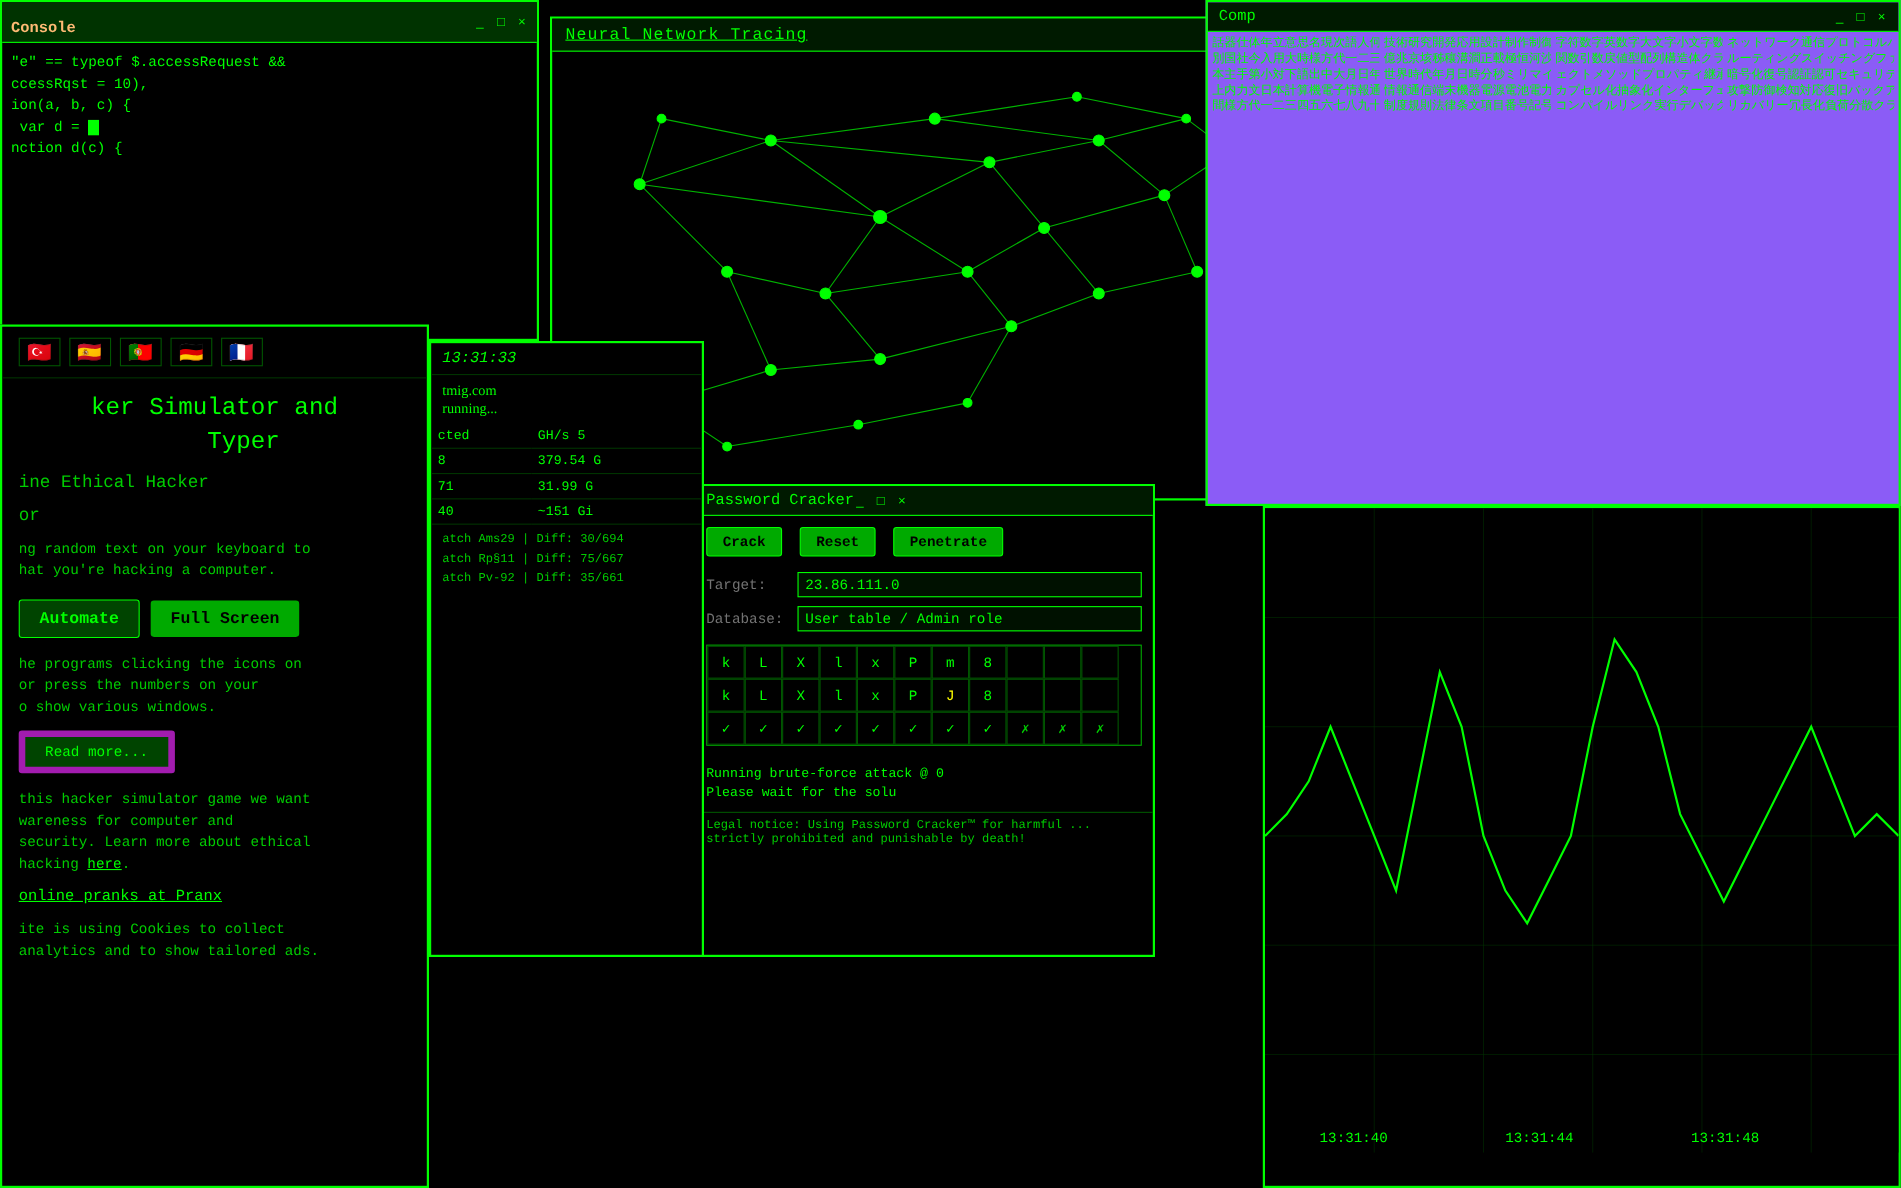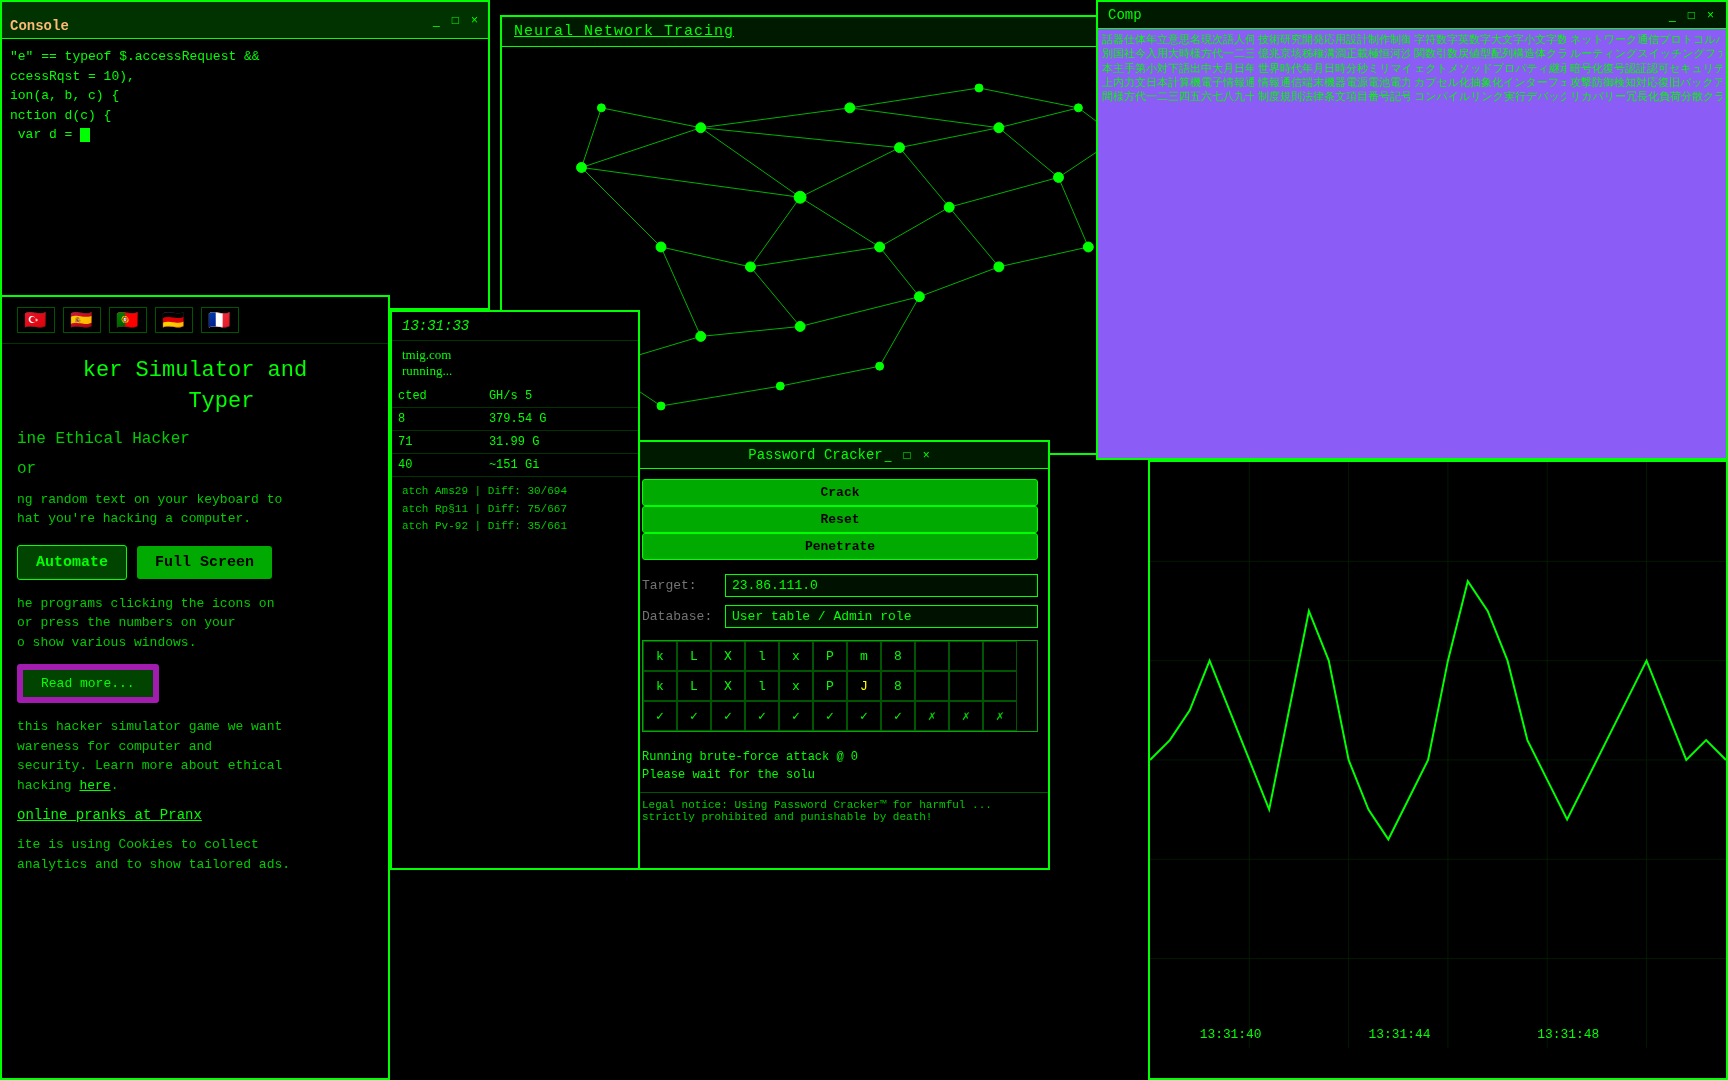--- a/index.html
+++ b/index.html
@@ -102,28 +102,27 @@
       height: 430px;
       background: #000;
       border: 2px solid #00ff00;
     }
     .pw-titlebar {
       background: #001a00;
       border-bottom: 1px solid #00ff00;
       padding: 5px 10px;
       display: flex;
       align-items: center;
-      justify-content: center;
+      justify-content: flex-start;
     }
     .pw-title { color: #00ff00; font-size: 14px; }
     .pw-buttons {
       display: flex;
-      gap: 0;
+      gap: 16px;
       padding: 10px;
-      flex-direction: column;
     }
     .pw-btn {
       background: #00aa00;
       color: #000;
       border: 1px solid #00ff00;
       padding: 5px 14px;
       font-size: 13px;
       font-family: 'Courier New', monospace;
       cursor: pointer;
       font-weight: bold;
@@ -392,22 +391,22 @@
     <div class="window-controls">
       <button class="win-btn">_</button>
       <button class="win-btn">□</button>
       <button class="win-btn">×</button>
     </div>
   </div>
   <div class="console-content">
     <div>"e" == typeof $.accessRequest &amp;&amp;</div>
     <div>ccessRqst = 10),</div>
     <div>ion(a, b, c) {</div>
+    <div>&nbsp;var d = <span class="cursor-block"></span></div>
     <div>nction d(c) {</div>
-    <div>&nbsp;var d = <span class="cursor-block"></span></div>
   </div>
 </div>
 
 <div class="neural-window">
   <div class="neural-titlebar">
     <span class="neural-title">Neural Network Tracing</span>
     <button class="win-btn">×</button>
   </div>
   <div class="neural-canvas">
     <svg class="neural-svg" viewBox="0 0 640 390">

